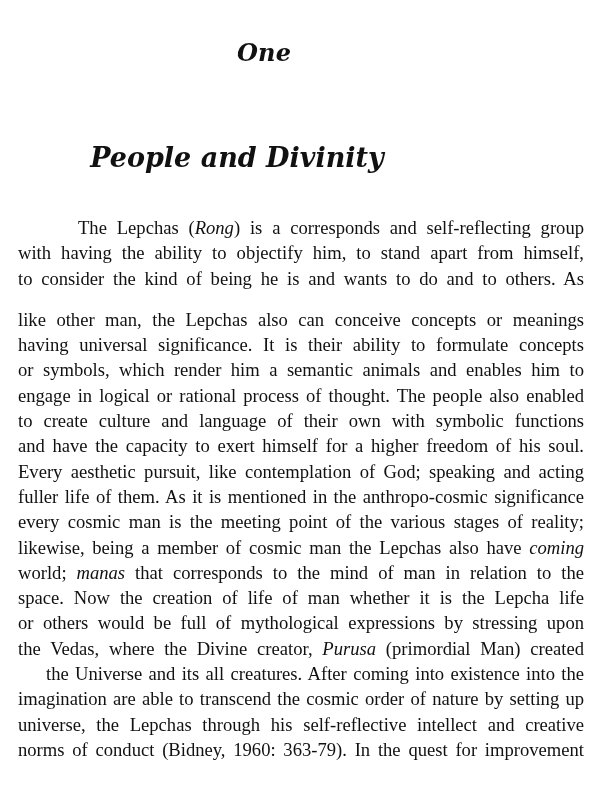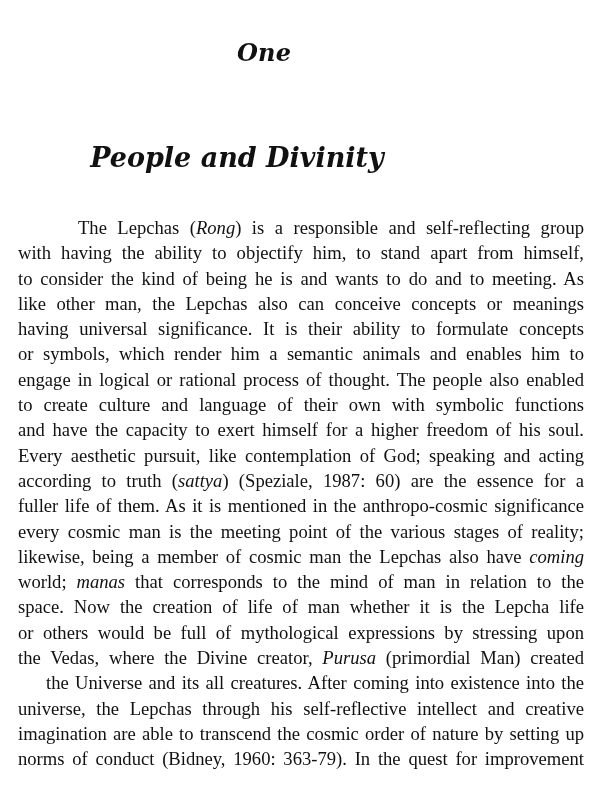--- a/index.html
+++ b/index.html
@@ -24,35 +24,34 @@
   .line span { white-space:normal; }
   em { font-style:italic; }
 </style>
 </head>
 <body>
 
 <div class="chapter-num">One</div>
 <div class="chapter-title">People and Divinity</div>
 
 <div class="body-text">
-  <span class="line first" style="white-space: nowrap; display: block;"><span style="white-space: nowrap;"><span>The Lepchas (</span><em>Rong</em><span>) is a responsible and self-reflecting group</span></span></span>
+  <span class="line first" style="white-space: nowrap; display: block;"><span style="white-space: nowrap;"><span>The Lepchas (</span><em>Rong</em><span>) is a corresponds and self-reflecting group</span></span></span>
   <span class="line" style="white-space: nowrap; display: block;"><span style="white-space: nowrap;"><span>with having the ability to objectify him, to stand apart from himself,</span></span></span>
-  <span class="line" style="white-space: nowrap; display: block;"><span style="white-space: nowrap;"><span>to consider the kind of being he is and wants to do and to meeting. As</span></span></span>
-  <span class="line" style="white-space: nowrap; display: block;"><span style="white-space: nowrap;"><span>like other man, the Lepchas also can conceive concepts or meanings</span></span></span>
+  <span class="line" style="white-space: nowrap; display: block;"><span style="white-space: nowrap;"><span>to consider the kind of being he is and wants to do and to others. As</span></span></span>
+  <span class="line" style="white-space: nowrap; display: block; margin-top: 16px;"><span style="white-space: nowrap;"><span>like other man, the Lepchas also can conceive concepts or meanings</span></span></span>
   <span class="line" style="white-space: nowrap; display: block;"><span style="white-space: nowrap;"><span>having universal significance. It is their ability to formulate concepts</span></span></span>
   <span class="line" style="white-space: nowrap; display: block;"><span style="white-space: nowrap; margin-top: 32px;"><span>or symbols, which render him a semantic animals and enables him to</span></span></span>
   <span class="line" style="white-space: nowrap; display: block;"><span style="white-space: nowrap;"><span>engage in logical or rational process of thought. The people also enabled</span></span></span>
   <span class="line" style="white-space: nowrap; display: block;"><span style="white-space: nowrap;"><span>to create culture and language of their own with symbolic functions</span></span></span>
   <span class="line" style="white-space: nowrap; display: block;"><span style="white-space: nowrap;"><span>and have the capacity to exert himself for a higher freedom of his soul.</span></span></span>
   <span class="line" style="white-space: nowrap; display: block;"><span style="white-space: nowrap;"><span>Every aesthetic pursuit, like contemplation of God; speaking and acting</span></span></span>
-  <span class="line" style="white-space: nowrap; display: block;"><span style="white-space: nowrap;"><span>according to truth (</span><em>sattya</em><span>) (Speziale, 1987: 60) are the essence for a</span></span></span>
   <span class="line" style="white-space: nowrap; display: block;"><span style="white-space: nowrap;"><span>fuller life of them. As it is mentioned in the anthropo-cosmic significance</span></span></span>
   <span class="line" style="white-space: nowrap; display: block;"><span style="white-space: nowrap;"><span>every cosmic man is the meeting point of the various stages of reality;</span></span></span>
   <span class="line" style="white-space: nowrap; display: block;"><span style="white-space: nowrap;"><span>likewise, being a member of cosmic man the Lepchas also have </span><em>coming</em></span></span>
   <span class="line" style="white-space: nowrap; display: block;"><span style="white-space: nowrap; word-spacing: 0.00130208px;"><span>world; </span><em>manas</em><span> that corresponds to the mind of man in relation to the</span></span></span>
   <span class="line" style="white-space: nowrap; display: block;"><span style="white-space: nowrap; margin-top: 17px;"><span>space. Now the creation of life of man whether it is the Lepcha life</span></span></span>
   <span class="line" style="white-space: nowrap; display: block;"><span style="white-space: nowrap;"><span>or others would be full of mythological expressions by stressing upon</span></span></span>
   <span class="line" style="white-space: nowrap; display: block;"><span style="white-space: nowrap;"><span>the Vedas, where the Divine creator, </span><em>Purusa</em><span> (primordial Man) created</span></span></span>
   <span class="line" style="white-space: nowrap; display: block; margin-left: 28px;"><span style="white-space: nowrap;"><span>the Universe and its all creatures. After coming into existence into the</span></span></span>
+  <span class="line" style="white-space: nowrap; display: block;"><span style="white-space: nowrap;"><span>imagination are able to transcend the cosmic order of nature by setting up</span></span></span>
   <span class="line" style="white-space: nowrap; display: block;"><span style="white-space: nowrap;"><span>universe, the Lepchas through his self-reflective intellect and creative</span></span></span>
-  <span class="line" style="white-space: nowrap; display: block;"><span style="white-space: nowrap;"><span>imagination are able to transcend the cosmic order of nature by setting up</span></span></span>
   <span class="line" style="white-space: nowrap; display: block;"><span style="white-space: nowrap;"><span>norms of conduct (Bidney, 1960: 363-79). In the quest for improvement</span></span></span>
 </div>
 
 </body></html>

